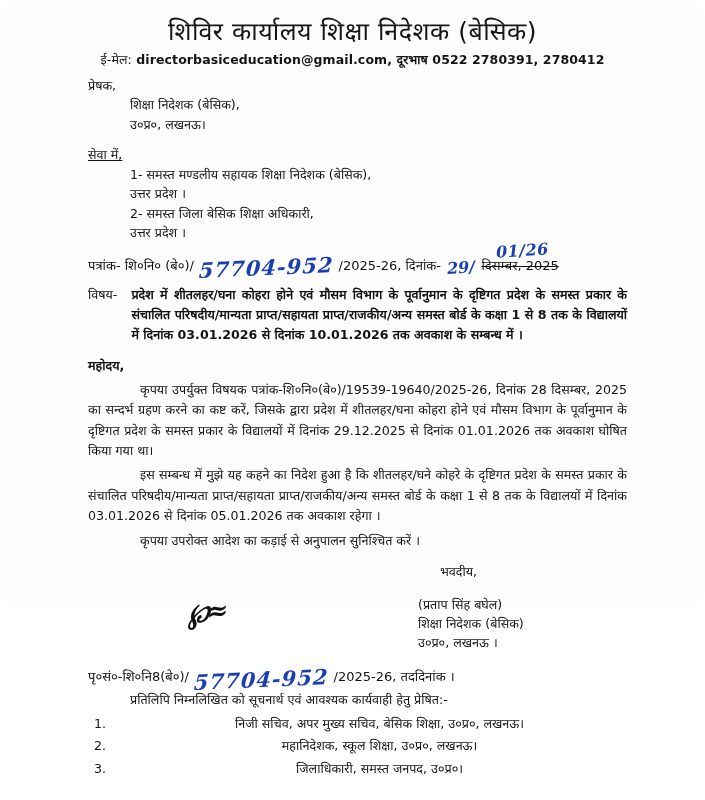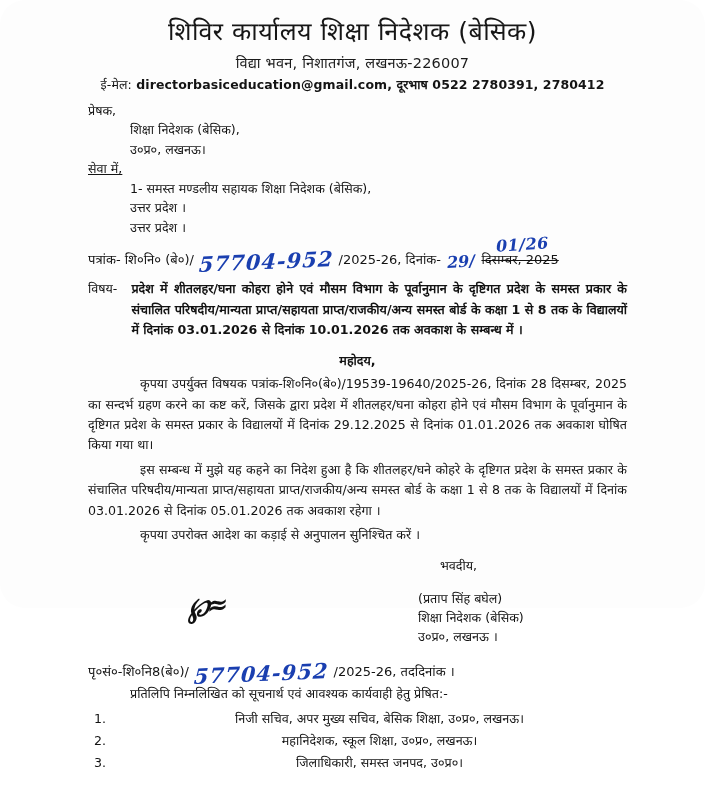--- a/index.html
+++ b/index.html
@@ -53,21 +53,21 @@
   .body-wrap {
     padding: 0 78px 0 88px;
     font-family: "DejaVu Sans", sans-serif;
     font-size: 12.6px;
     line-height: 1.55;
     color: #131313;
   }
 
   .from-label { margin-top: 8px; font-size: 12.6px; }
   .indent-1 { padding-left: 42px; }
-  .to-label { margin-top: 0; text-decoration: underline; }
+  .to-label { margin-top: 11px; text-decoration: underline; }
   .to-item { padding-left: 42px; }
 
   
   .refline {
     margin-top: 12px;
     position: relative;
     display: flex;
     align-items: flex-end;
     flex-wrap: nowrap;
     white-space: nowrap;
@@ -115,21 +115,21 @@
   
   .subject {
     margin-top: 9px;
     display: flex;
     font-size: 12.6px;
     line-height: 1.6;
   }
   .subject .sub-lbl { flex: 0 0 auto; padding-right: 14px; }
   .subject .sub-txt { flex: 1 1 auto; text-align: justify; font-weight: 600; }
 
-  .salute { margin-top: 11px; font-weight: 600; text-align: center; }
+  .salute { margin-top: 11px; font-weight: 600; }
   .para {
     margin-top: 4px;
     text-indent: 52px;
     text-align: justify;
     line-height: 1.62;
   }
 
   
   .sig {
     margin-top: 12px;
@@ -166,39 +166,42 @@
   .copy-num { flex: 0 0 44px; padding-left: 6px; }
   .copy-txt { flex: 1 1 auto; text-align: center; }
 </style>
 </head>
 <body>
 
 <div class="page">
 
   <div class="letterhead">
     <div class="lh-title">शिविर कार्यालय शिक्षा निदेशक (बेसिक)</div>
-    <div class="lh-address">विद्या भवन, निशातगंज, लखनऊ-226007</div>
     <div class="lh-email">
       <span class="lbl">ई-मेल:</span>
       <span>directorbasiceducation@gmail.com, दूरभाष 0522  2780391, 2780412</span>
     </div>
   </div>
 
   <div class="body-wrap">
 
     <div class="from-label">प्रेषक,</div>
     <div class="indent-1">शिक्षा निदेशक (बेसिक),</div>
     <div class="indent-1">उ०प्र०, लखनऊ।</div>
 
     <div class="to-label">सेवा में,</div>
     <div class="to-item">
       <span>1-</span>
       <span>समस्त मण्डलीय सहायक शिक्षा निदेशक (बेसिक),</span>
     </div>
     <div class="to-item">उत्तर प्रदेश ।</div>
+    <div class="to-item">
+      <span>2-</span>
+      <span>समस्त जिला बेसिक शिक्षा अधिकारी,</span>
+    </div>
     <div class="to-item">उत्तर प्रदेश ।</div>
 
     <div class="refline">
       <span>पत्रांक-</span>&nbsp;
       <span>शि०नि० (बे०)/</span>
       <span class="hand">57704-952</span>
       <span>/2025-26, दिनांक-</span>&nbsp;
       <span class="hand-sm">29/</span>&nbsp;
       <span class="struck">दिसम्बर, 2025</span>
       <span class="hand-above">01/26</span>

